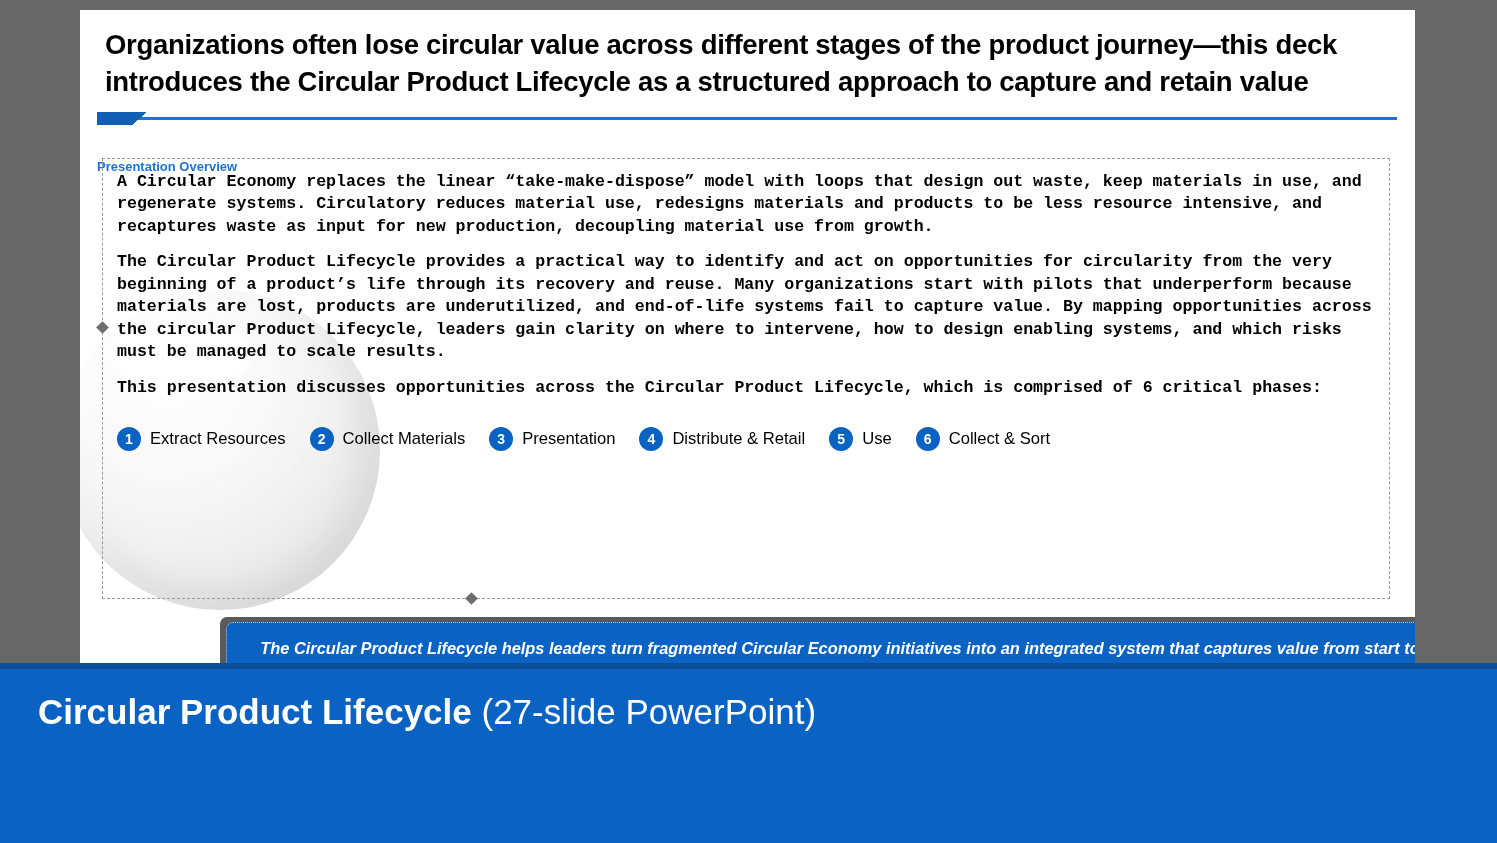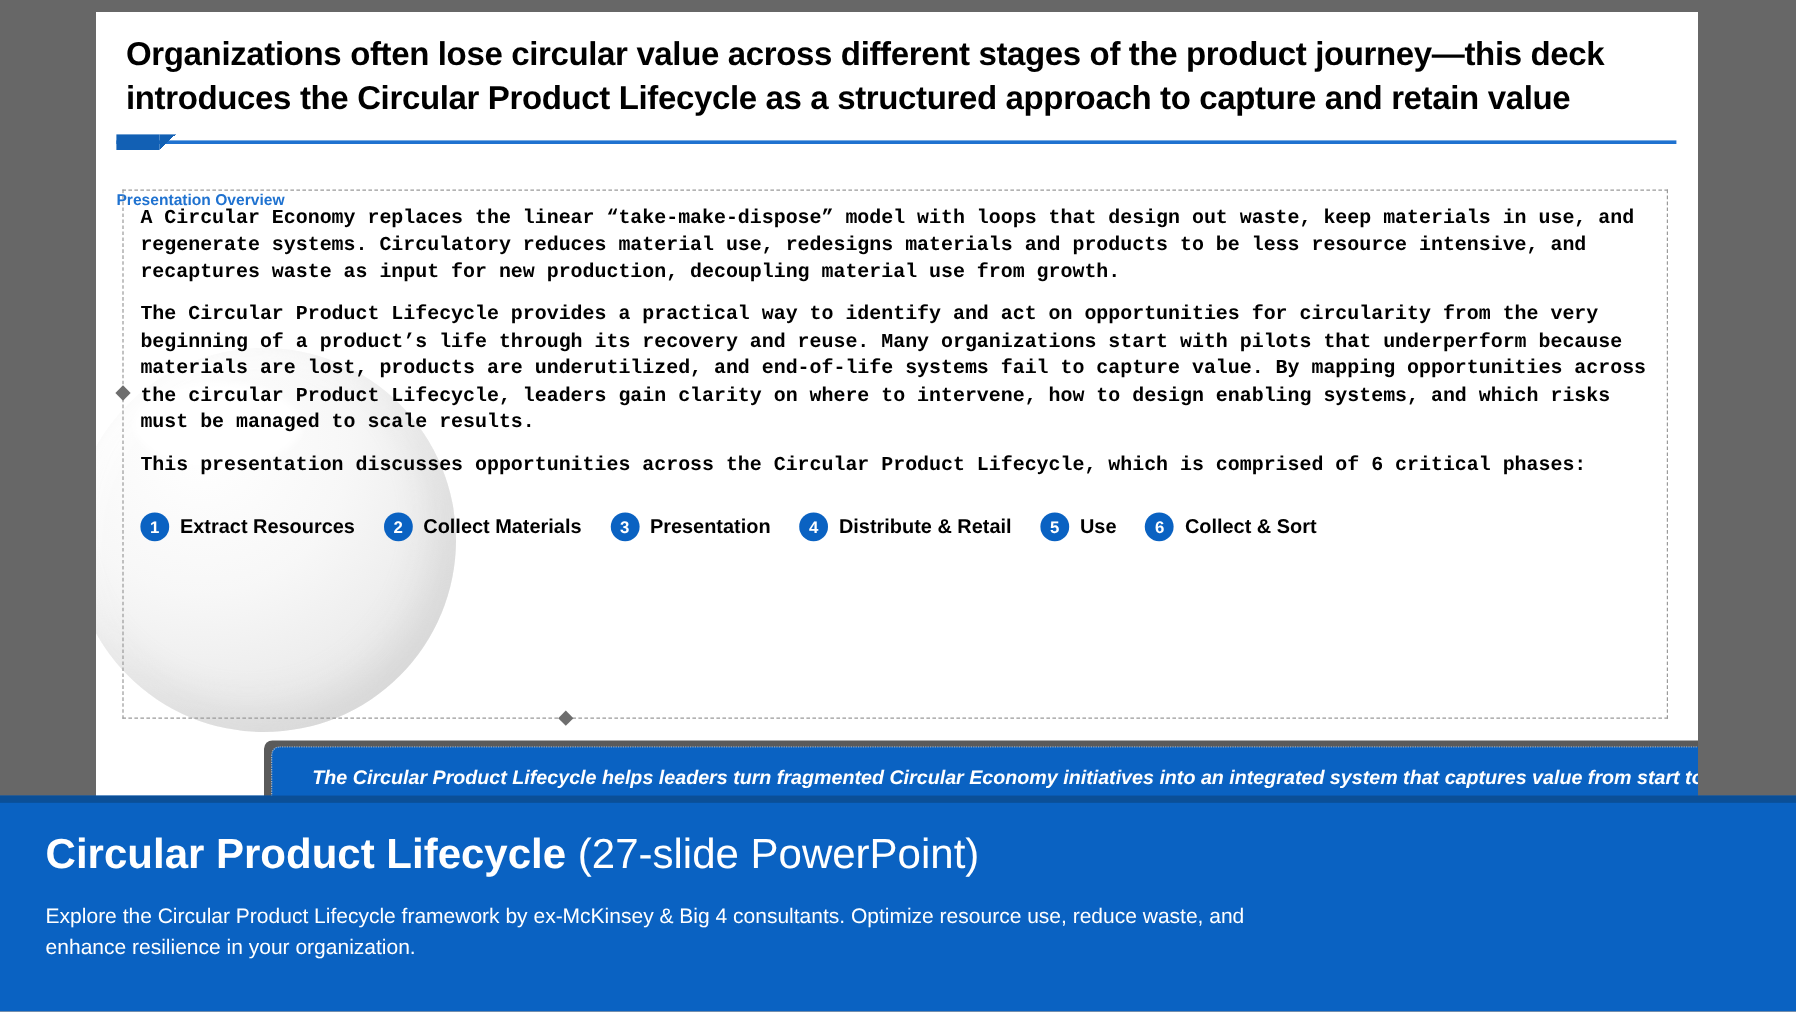--- a/index.html
+++ b/index.html
@@ -79,21 +79,21 @@
     gap:0px;
   }
   .phase{display:flex;align-items:center;margin-right:24px;}
   .phase .num{
     width:24px;height:24px;border-radius:50%;
     background:#0a62c2;color:#fff;
     font-size:14px;font-weight:bold;
     display:flex;align-items:center;justify-content:center;
     margin-right:9px;flex:0 0 auto;
   }
-  .phase .lbl{font-size:16.6px;font-weight:bold;color:#000;white-space:nowrap;}
+  .phase .lbl{font-size:16.6px;font-weight:normal;color:#000;white-space:nowrap;}
 
   
   .callout-shadow{
     position:absolute;left:140px;top:607px;width:1228px;height:62px;
     background:#5a5a5a;border-radius:7px;
   }
   .callout{
     position:absolute;left:146px;top:612px;width:1228px;height:62px;
     background:#0a62c2;border-radius:7px;
     border:1px dotted #c9c9c9;box-sizing:border-box;
@@ -182,15 +182,14 @@
   <div class="callout">The Circular Product Lifecycle helps leaders turn fragmented Circular Economy initiatives into an integrated system that captures value from start to finish</div>
 </div>
 
 <div id="banner">
   <div class="topstrip"></div>
 
   <div class="b-title">
     <span class="strong">Circular Product Lifecycle</span><span class="light"> (27-slide PowerPoint)</span>
   </div>
 
-  <div class="b-desc">Explore the Circular Product Lifecycle framework by ex-McKinsey &amp; Big 4 consultants. Optimize resource use, reduce waste, and enhance resilience in your organization.</div>
 
 </div>
 
 </body></html>

